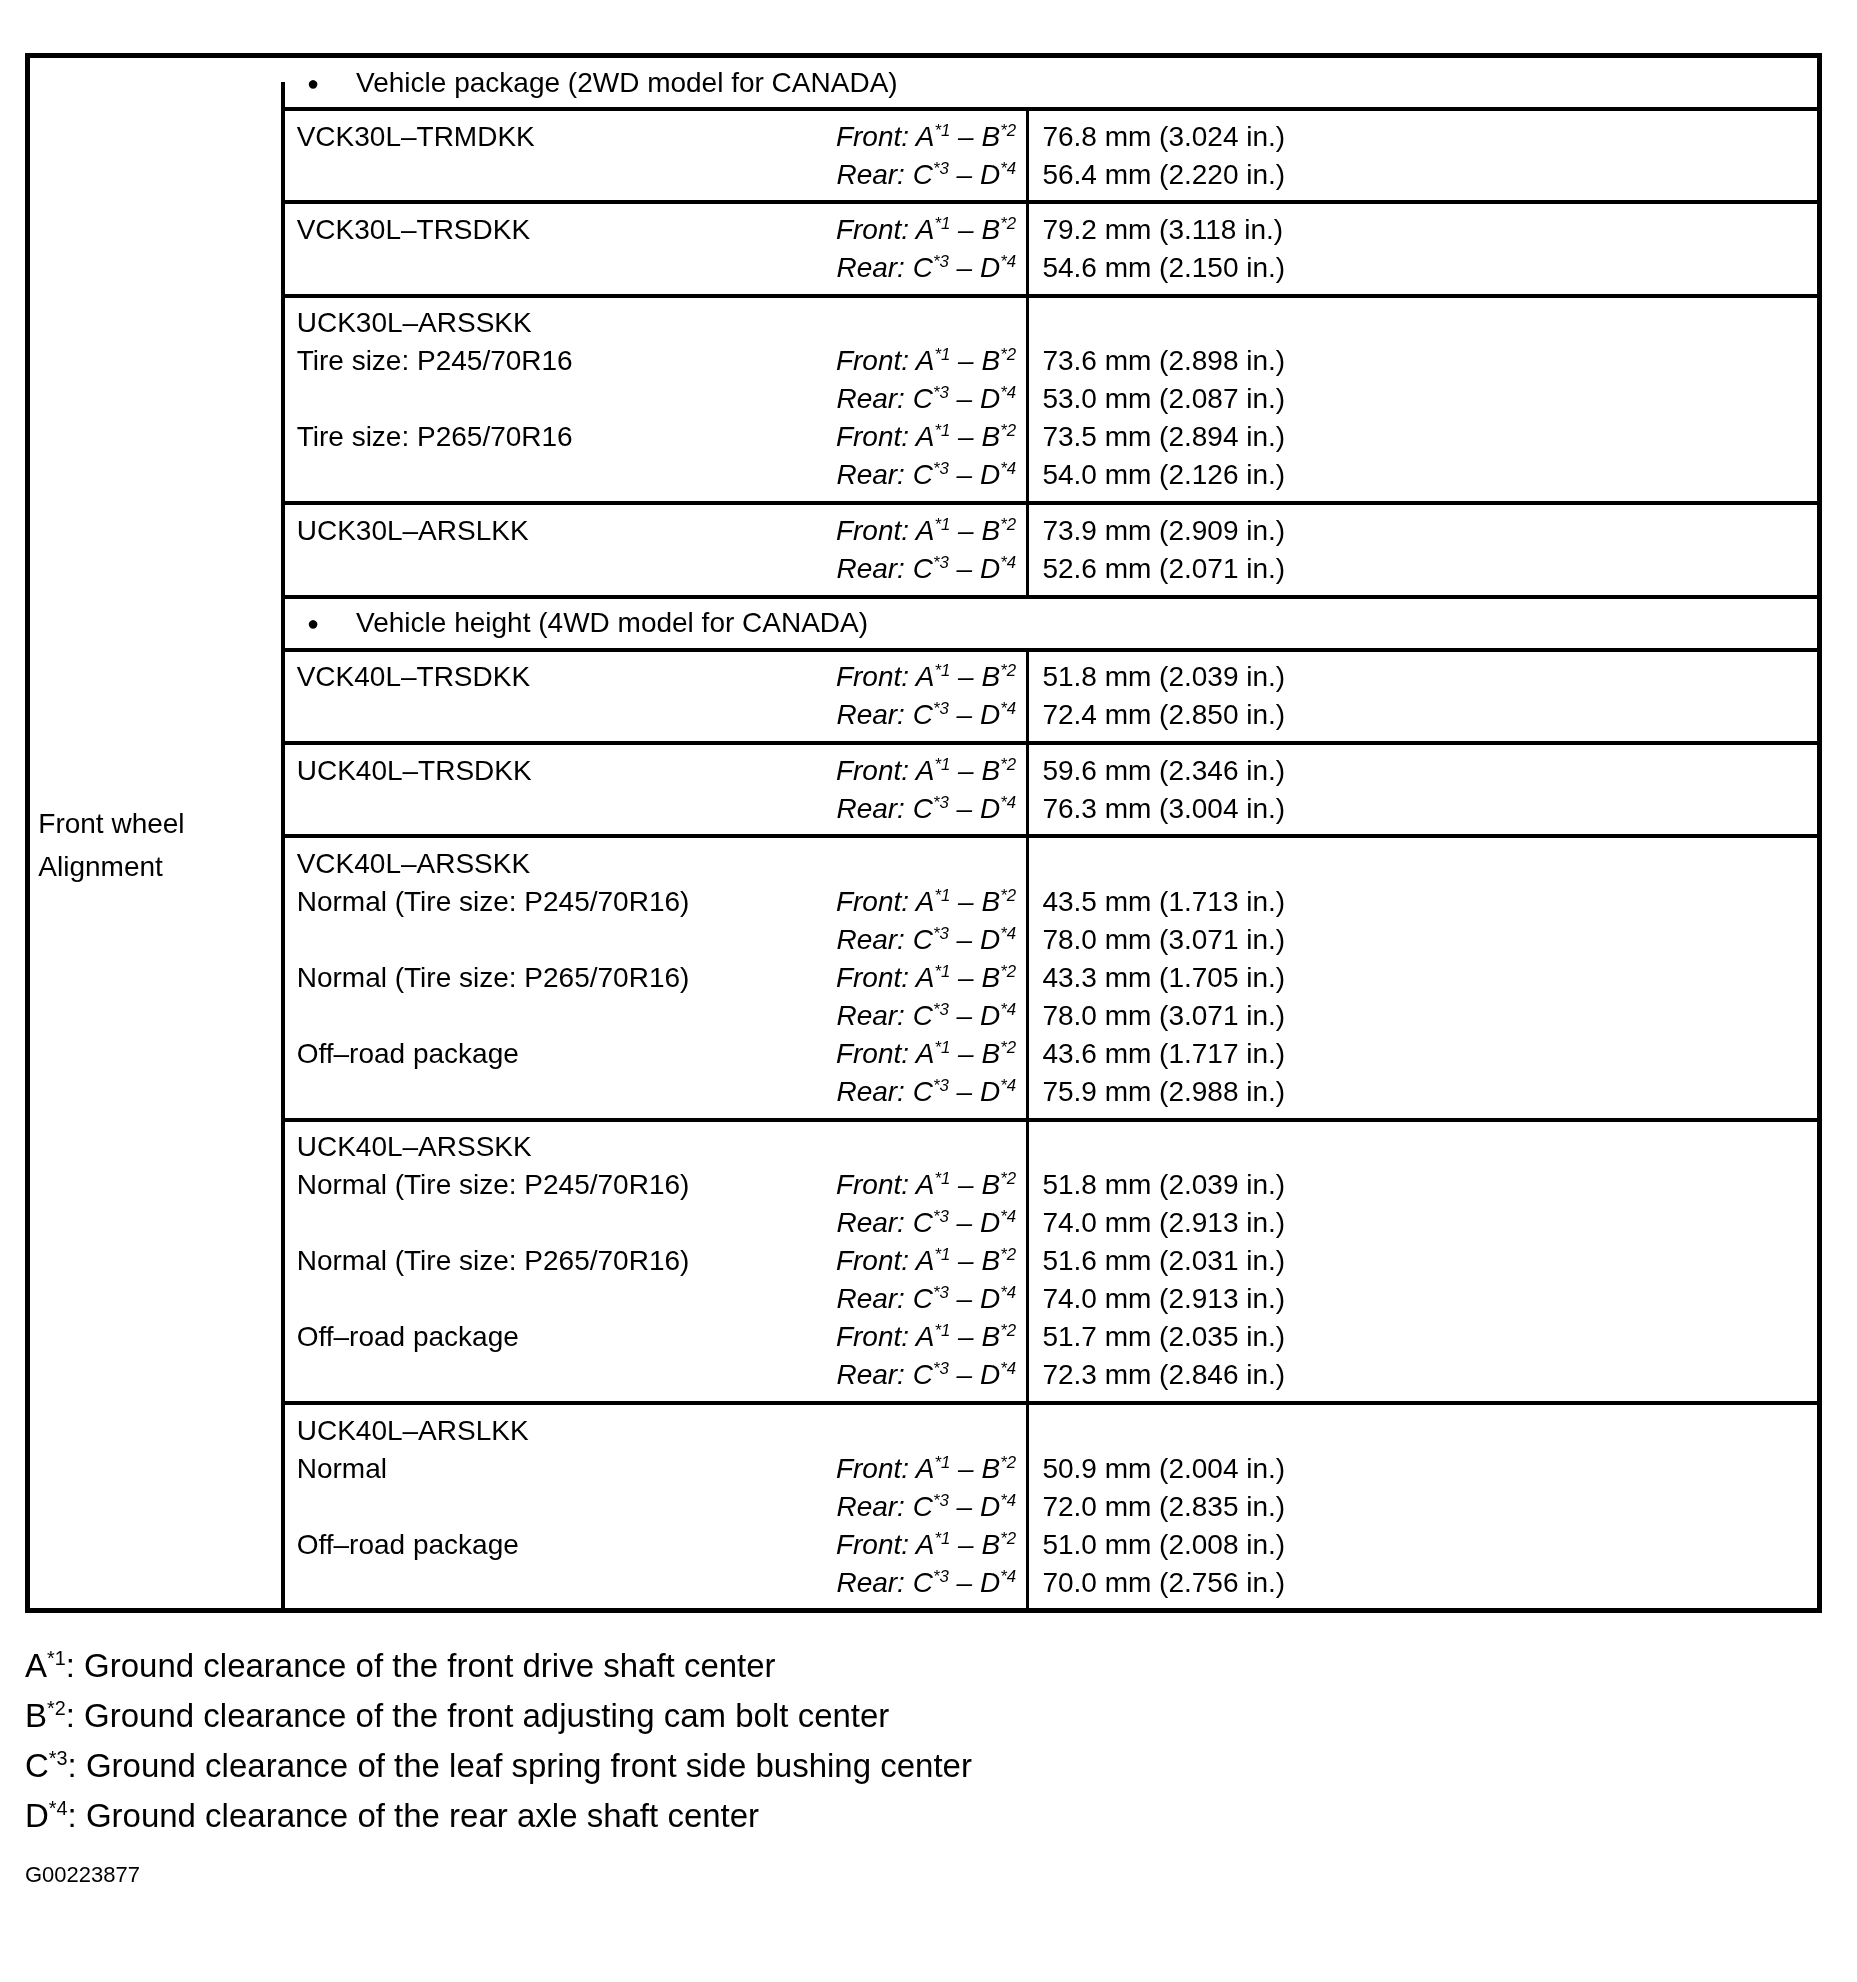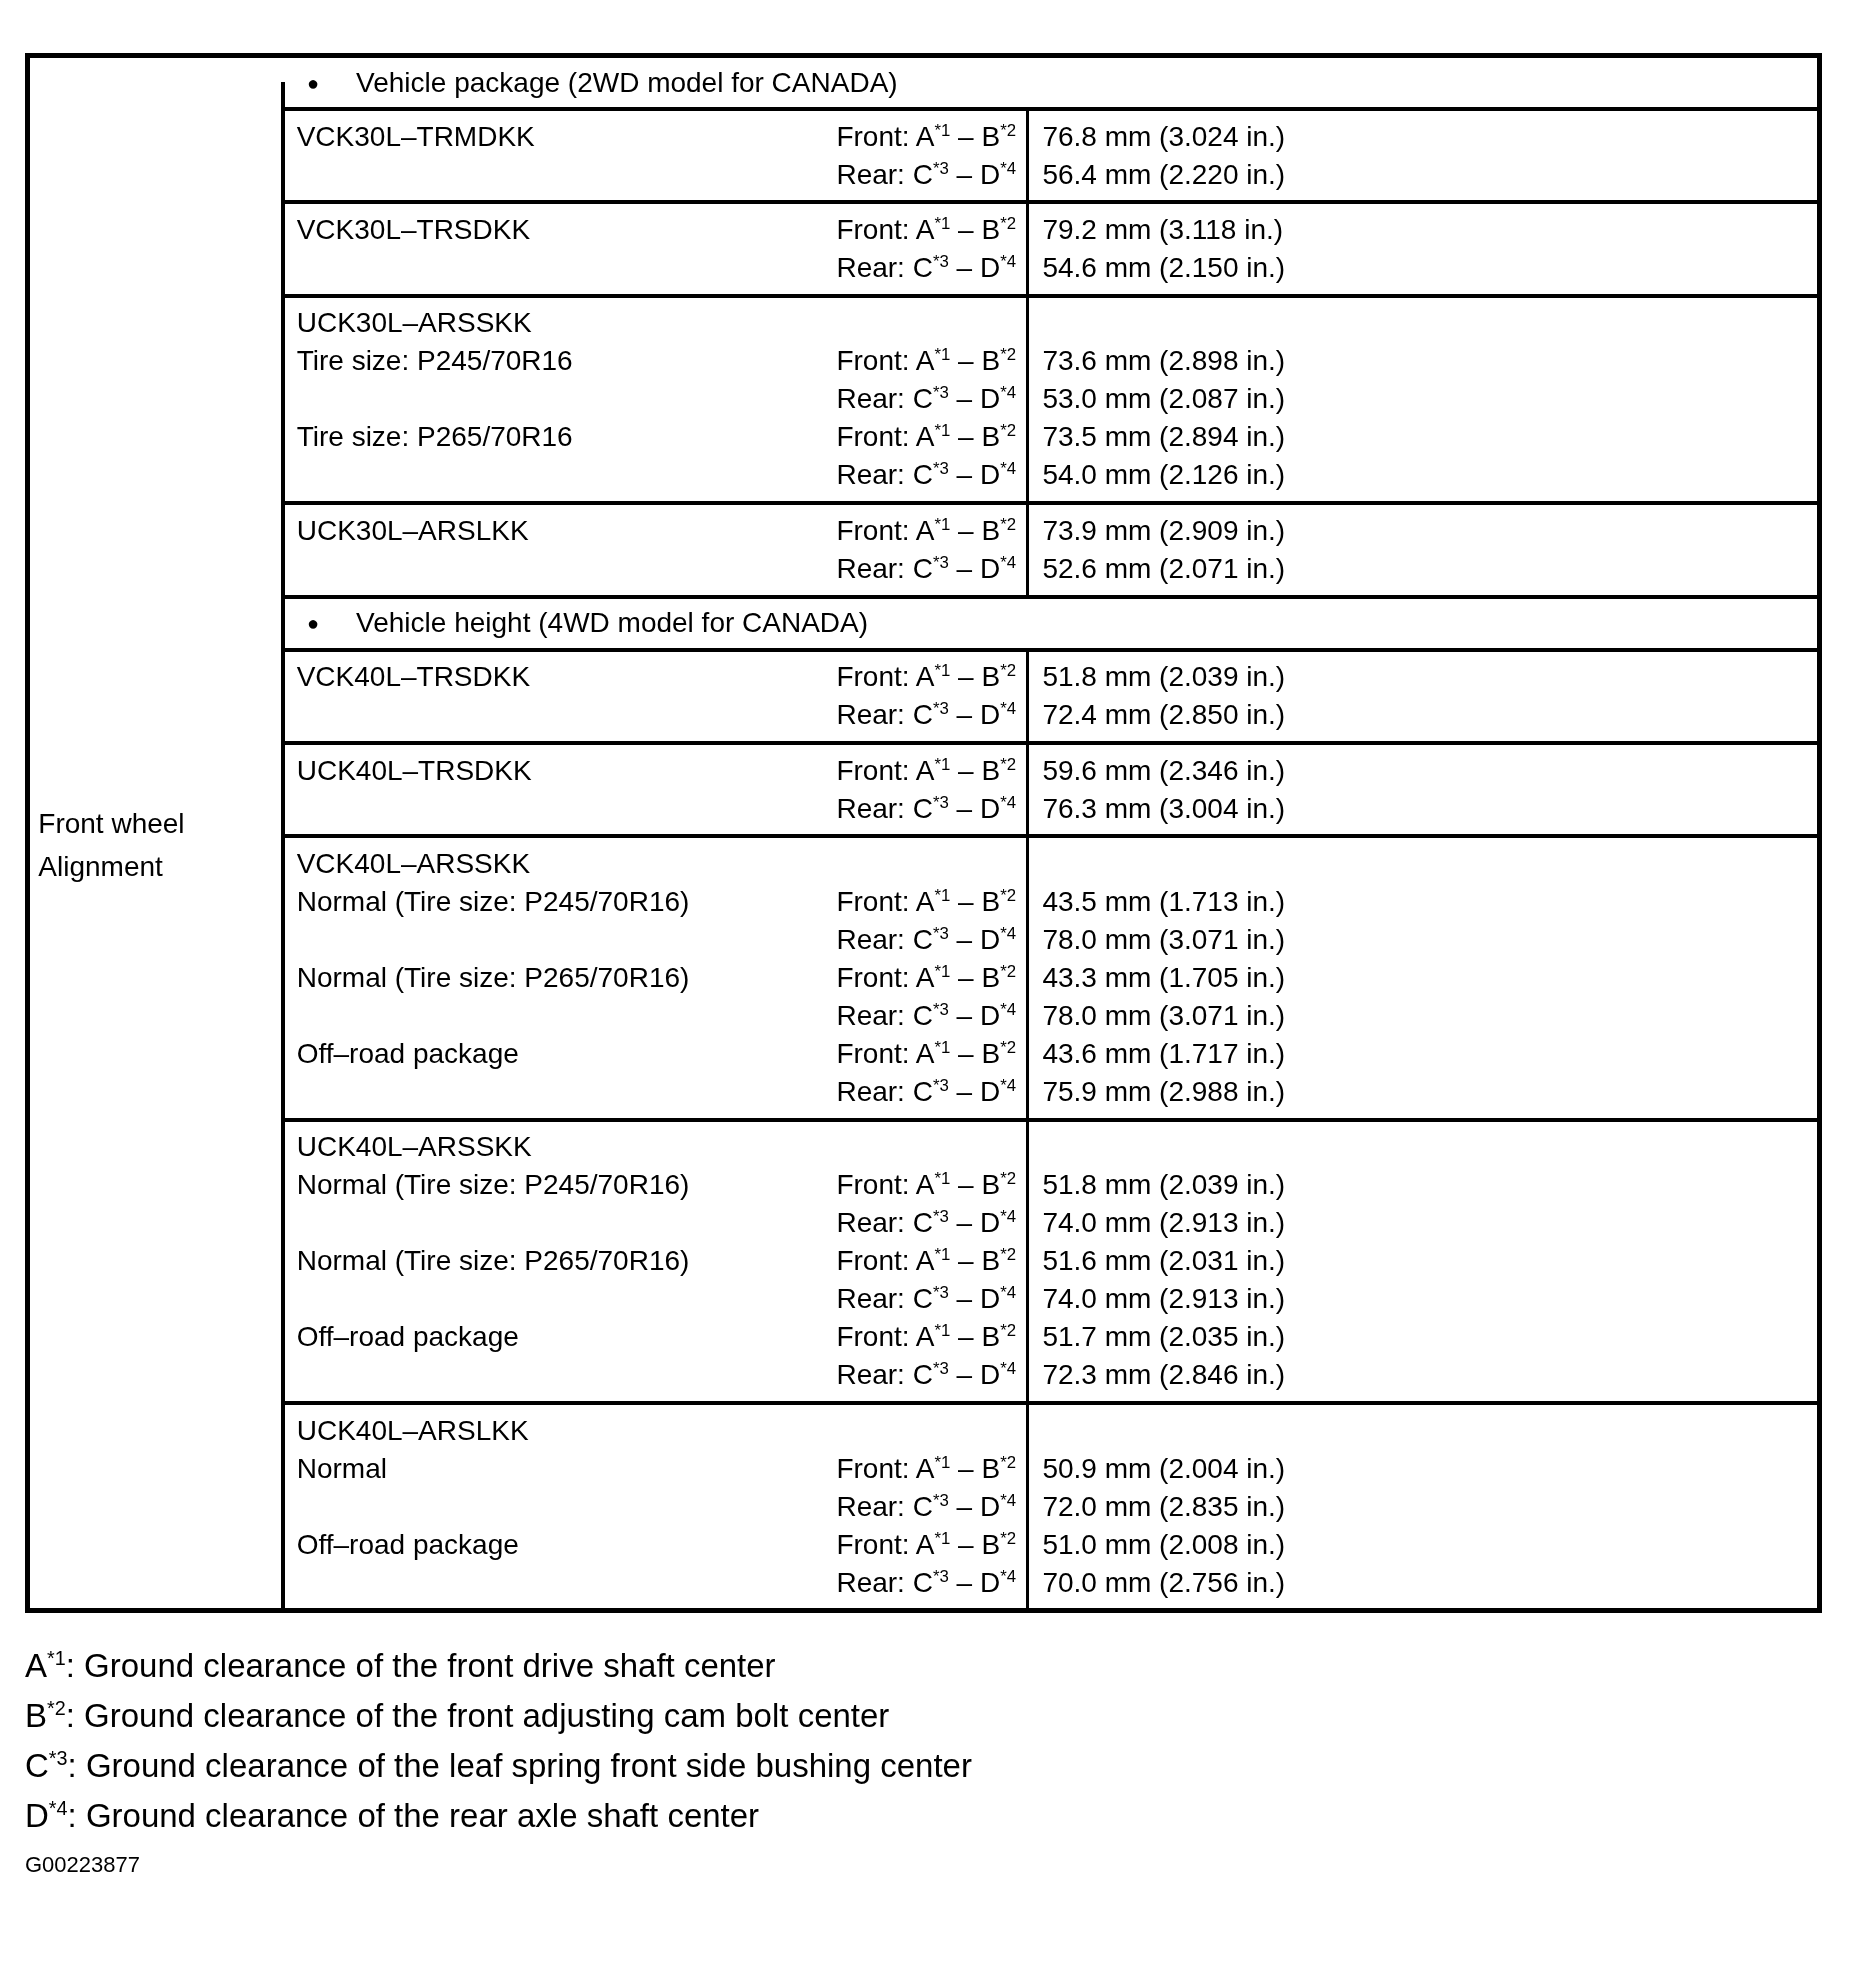--- a/index.html
+++ b/index.html
@@ -87,39 +87,40 @@
   }
   .desc {
     flex: 1 1 auto;
     padding-left: 11.7px;
     text-align: left;
   }
   .mlabel {
     text-align: right;
     padding-right: 10px;
     white-space: pre;
+    font-style: italic;
   }
   .vline { padding-left: 13.4px; }
   sup {
     font-size: 0.60em;
     vertical-align: super;
     line-height: 0;
   }
   
   .footnotes {
     margin-top: 28px;
     font-size: 33px;
   }
   .footnote-line {
     line-height: 50px;
     white-space: pre;
   }
   .figure-code {
     font-size: 22px;
-    margin-top: 11px;
+    margin-top: 21px;
   }
 </style>
 </head>
 <body>
 
 <div class="doc-table">
   <div class="row-header-cell">
     <span>Front wheel</span>
     <span>Alignment</span>
   </div>

